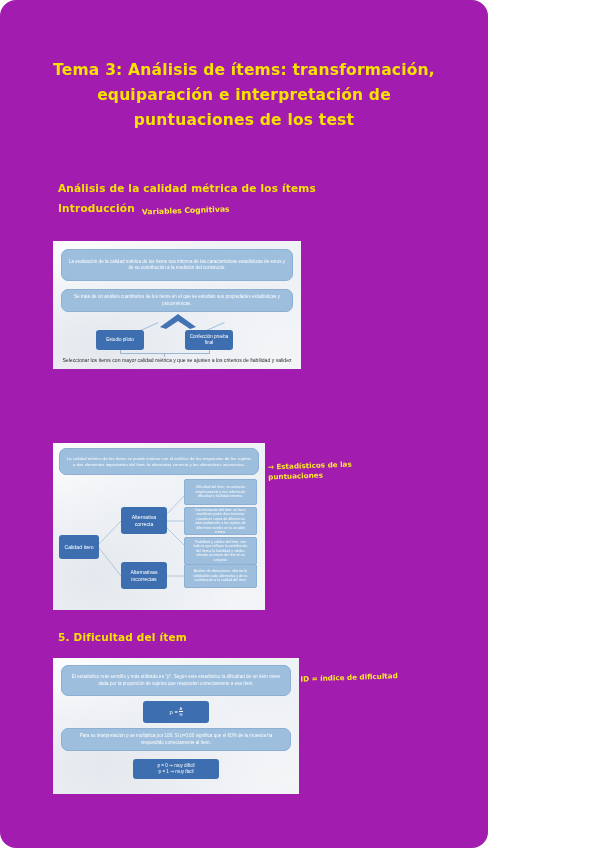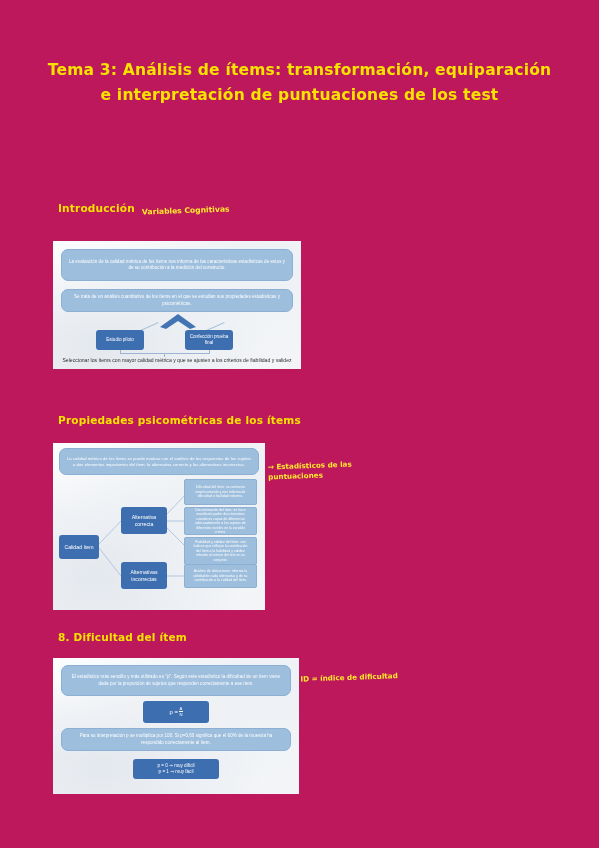--- a/index.html
+++ b/index.html
@@ -2,21 +2,21 @@
 <html><head>
 <meta charset="utf-8">
 <style>
   * { box-sizing: border-box; margin: 0; padding: 0; }
   html, body {
     width: 599px; height: 848px;
     background: #ffffff;
     font-family: "Liberation Sans", sans-serif;
     overflow: hidden;
   }
-  .page { position: relative; width: 599px; height: 848px; background: #be185d; }
+  .page { position: relative; width: 488px; height: 848px; background: #a21caf; border-radius: 16px; }
 
   
   .hw {
     color: #f7e200;
     font-family: "DejaVu Sans", sans-serif;
     font-weight: 700;
     letter-spacing: .2px;
   }
   .title {
     position: absolute; left: 0; right: 0; top: 58px;
@@ -99,20 +99,21 @@
   .frac .den { border-top:.5px solid #fff; padding-top:.3px; }
   .formula { font-size:6px; display:flex; align-items:center; justify-content:center; }
 </style>
 </head>
 <body>
 
 <div class="page">
 
   <div class="title hw">Tema 3: Análisis de ítems: transformación, equiparación e interpretación de puntuaciones de los test</div>
 
+  <div class="sec-h hw" style="left:58px; top:182px;">Análisis de la calidad métrica de los ítems</div>
   <div class="sec-h hw" style="left:58px; top:202px;">Introducción</div>
   <div class="annot" style="left:142px; top:206px; font-size:7.6px;">Variables Cognitivas</div>
 
   <div class="slide" style="left:53px; top:241px; width:248px; height:128px;">
 
     <div class="banner" style="left:8px; top:8px; width:232px; height:32px;">La evaluación de la calidad métrica de los ítems nos informa de las características estadísticas de estos y de su contribución a la medición del constructo.</div>
 
     <div class="banner" style="left:8px; top:48px; width:232px; height:23px;">Se trata de un análisis cuantitativo de los ítems en el que se estudian sus propiedades estadísticas y psicométricas.</div>
 
     <svg style="position:absolute; left:106px; top:72px;" width="38" height="17" viewBox="0 0 38 17">
@@ -127,21 +128,20 @@
     <div class="node" style="left:132px; top:89px; width:48px; height:20px;">Confección prueba final</div>
 
     <div class="conn" style="left:67px; top:112px; width:90px; height:.8px;"></div>
     <div class="conn" style="left:67px; top:109px; width:.8px; height:4px;"></div>
     <div class="conn" style="left:156px; top:109px; width:.8px; height:4px;"></div>
     <div class="conn" style="left:111px; top:112px; width:.8px; height:4px;"></div>
 
     <div class="subcap" style="left:0; top:116px;">Seleccionar los ítems con mayor calidad métrica y que se ajusten a los criterios de fiabilidad y validez</div>
   </div>
 
-  <div class="sec-h hw" style="left:58px; top:414px;">Propiedades psicométricas de los ítems</div>
 
   <div class="annot" style="left:268px; top:461px;">→ Estadísticos de las
 puntuaciones</div>
 
   <div class="slide" style="left:53px; top:443px; width:212px; height:167px;">
 
     <div class="banner" style="left:6px; top:5px; width:200px; height:27px; font-size:4.2px; line-height:5.8px;">La calidad métrica de los ítems se puede evaluar con el análisis de las respuestas de los sujetos a dos elementos importantes del ítem: la alternativa correcta y las alternativas incorrectas.</div>
 
     <svg style="position:absolute; left:0; top:0;" width="212" height="167">
       <g stroke="#9ab6d4" stroke-width="0.7" fill="none">
@@ -162,21 +162,21 @@
 
     <div class="banner" style="left:131px; top:36px; width:73px; height:26px; font-size:3.4px; line-height:4.5px; border-radius:2px;">Dificultad del ítem: se contrasta empíricamente y nos informa de dificultad o facilidad extrema.</div>
 
     <div class="banner" style="left:131px; top:64px; width:73px; height:28px; font-size:3.4px; line-height:4.5px; border-radius:2px;">Discriminación del ítem: se hace manifiesto poder discriminativo cuando es capaz de diferenciar adecuadamente a los sujetos de diferentes niveles en la variable criterio.</div>
 
     <div class="banner" style="left:131px; top:94px; width:73px; height:28px; font-size:3.4px; line-height:4.5px; border-radius:2px;">Fiabilidad y validez del ítem: son índices que reflejan la contribución del ítem a la fiabilidad y validez referido al criterio del test en su conjunto.</div>
 
     <div class="banner" style="left:131px; top:121px; width:73px; height:24px; font-size:3.4px; line-height:4.5px; border-radius:2px;">Análisis de distractores: informa la utilidad de cada alternativa y de su contribución a la calidad del ítem.</div>
   </div>
 
-  <div class="sec-h hw" style="left:58px; top:631px;">8. Dificultad del ítem</div>
+  <div class="sec-h hw" style="left:58px; top:631px;">5. Dificultad del ítem</div>
 
   <div class="annot" style="left:292px; top:673px;">→ ID = índice de dificultad</div>
 
   <div class="slide" style="left:53px; top:658px; width:246px; height:136px;">
 
     <div class="banner" style="left:8px; top:7px; width:230px; height:31px;">El estadístico más sencillo y más utilizado es "p". Según este estadístico la dificultad de un ítem viene dada por la proporción de sujetos que responden correctamente a ese ítem.</div>
 
     <div class="node" style="left:90px; top:43px; width:66px; height:22px; border-radius:3px;">
       <span class="formula">
         <span>p =</span>

